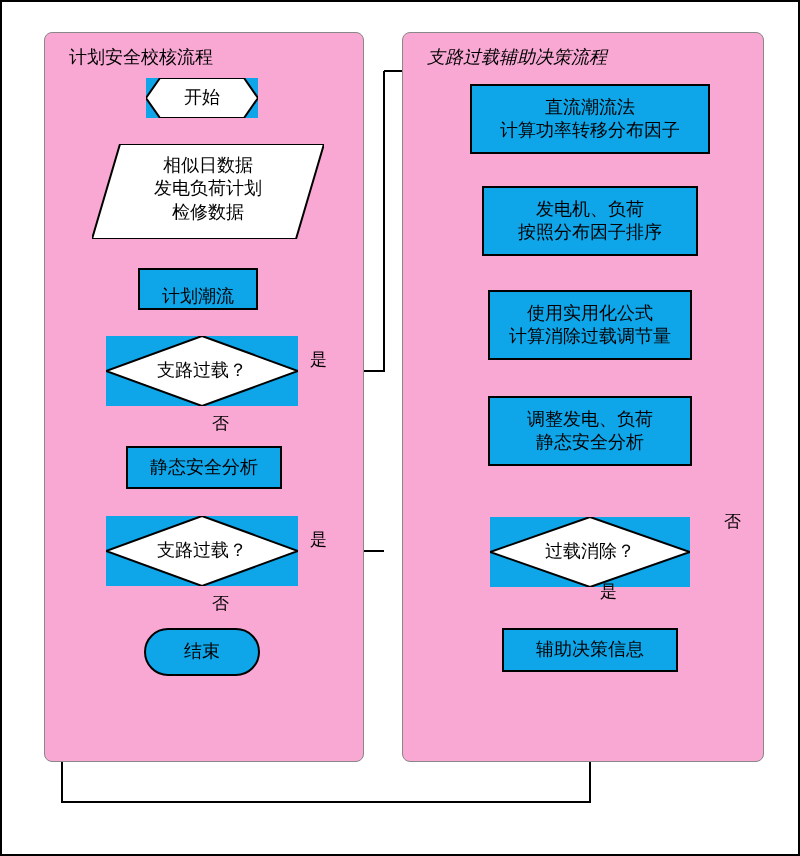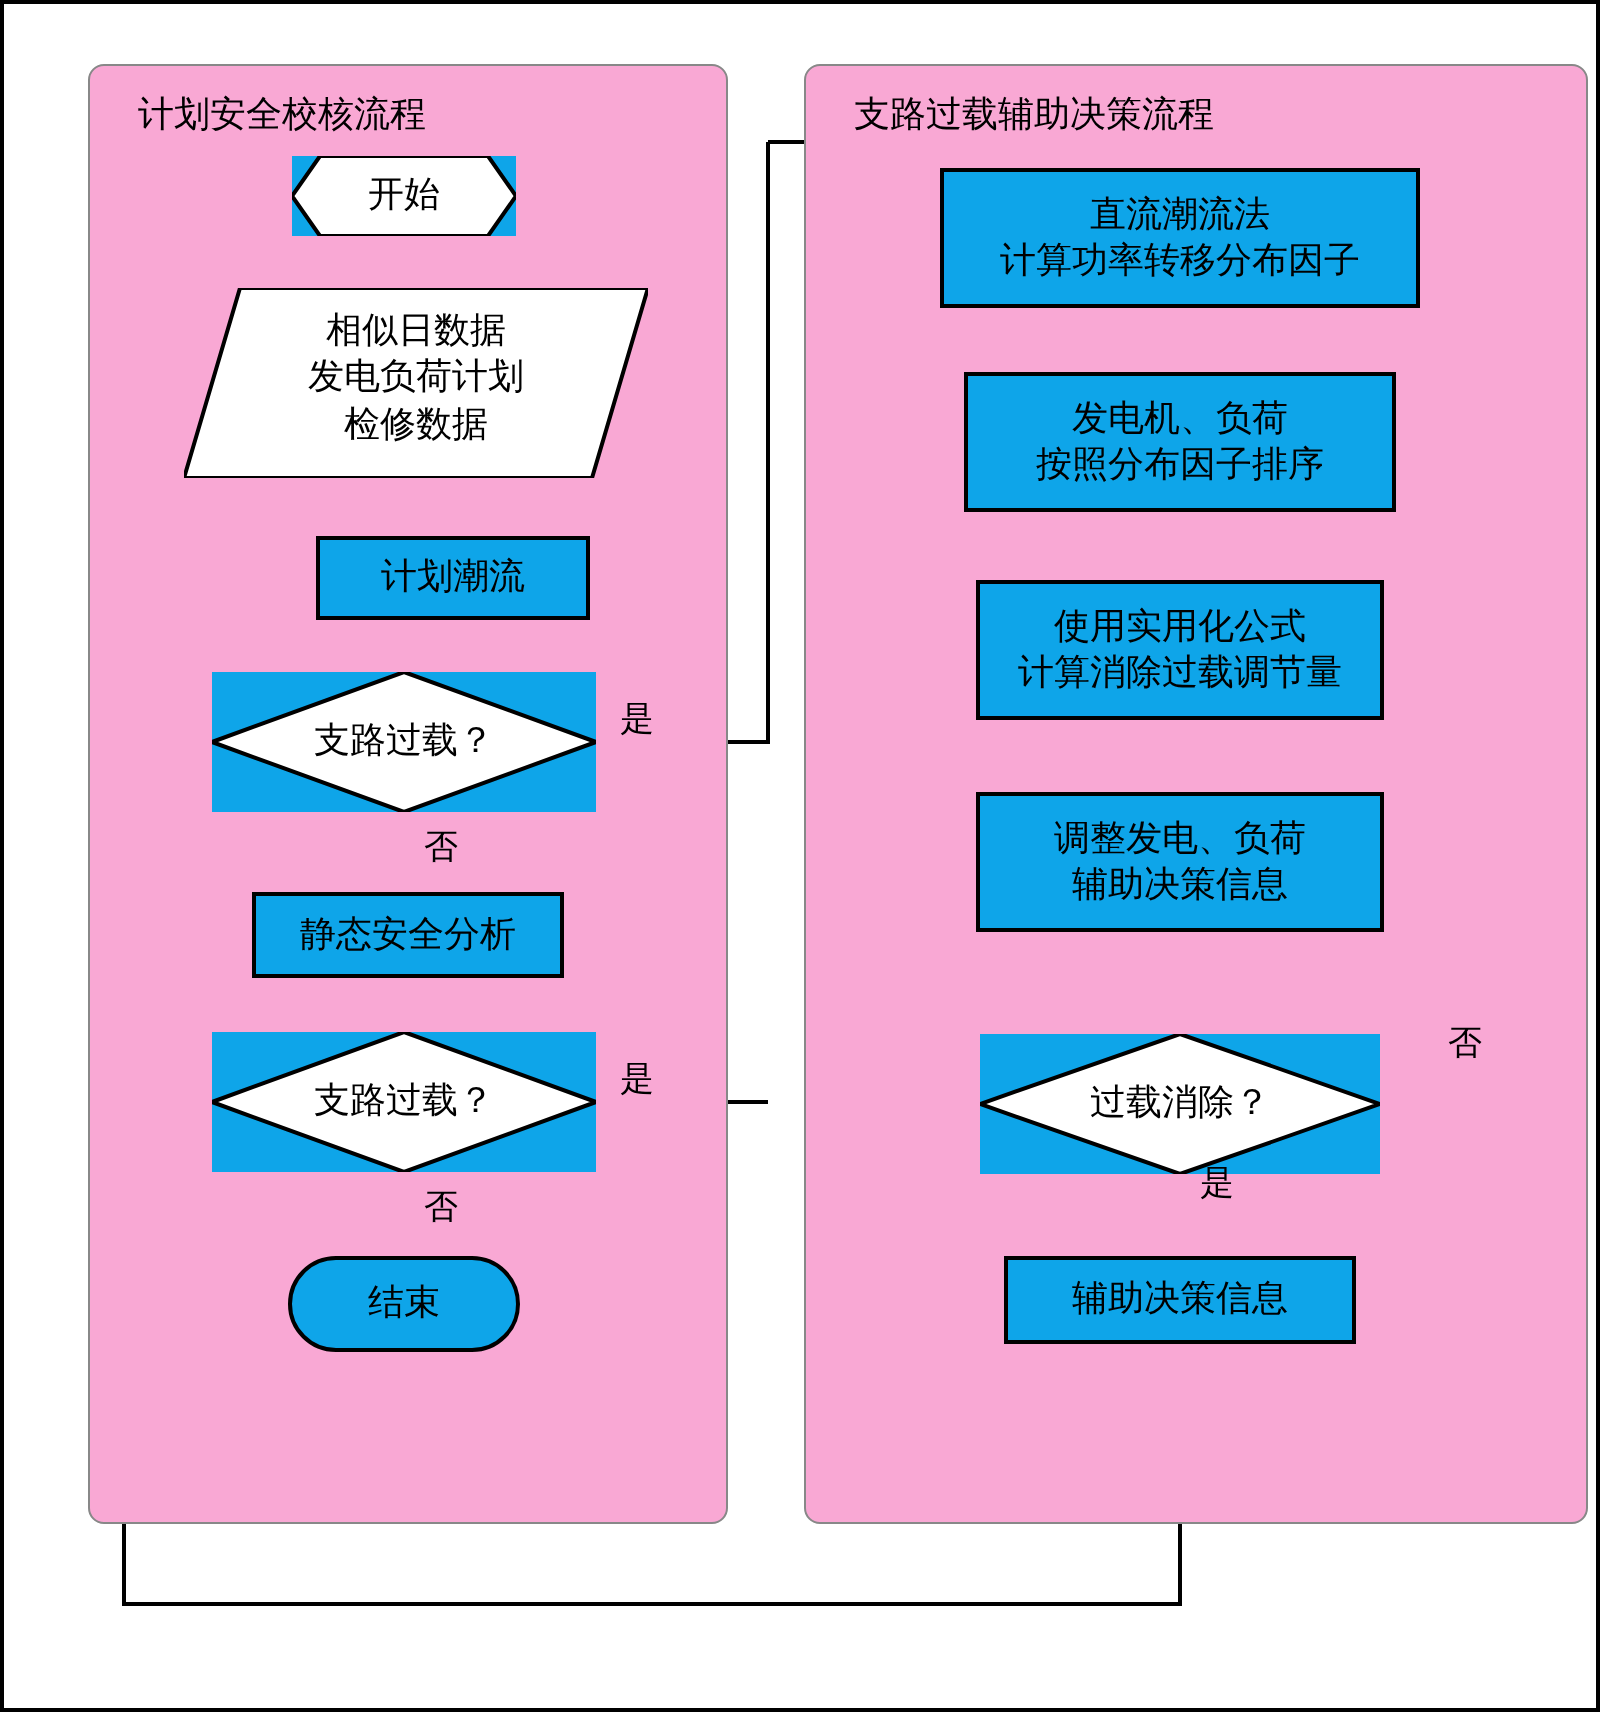--- a/index.html
+++ b/index.html
@@ -24,22 +24,23 @@
   }
   .panel-left {
     left: 42px;
     top: 30px;
     width: 320px;
     height: 730px;
   }
   .panel-right {
     left: 400px;
     top: 30px;
-    width: 392px;
+    width: 362px;
     height: 730px;
+    font-style: italic;
   }
   .panel-title {
     position: absolute;
     top: 12px;
     left: 24px;
     font-size: 18px;
     color: #000;
   }
 
   .node {
@@ -137,21 +138,21 @@
 
   <div class="node para" style="left:90px; top:142px; width:232px; height:95px;">
     <svg width="232" height="95">
       <polygon points="28,0 232,0 204,95 0,95" fill="#fff" stroke="#000" stroke-width="2"></polygon>
     </svg>
     <span style="position:absolute; width:100%; top:10px; white-space:pre-line;">相似日数据
 发电负荷计划
 检修数据</span>
   </div>
 
-  <div class="node rect" style="left:156px; top:266px; width:137px; height:42px;">
+  <div class="node rect" style="left:136px; top:266px; width:120px; height:42px;align-items:flex-end;">
     <span>计划潮流</span>
   </div>
 
   <div class="node dia" style="left:104px; top:334px; width:192px; height:70px;">
     <svg width="192" height="70">
       <polygon points="96,0 192,35 96,70 0,35" fill="#fff" stroke="#000" stroke-width="2"></polygon>
     </svg>
     <span style="position:absolute; width:100%;">支路过载？</span>
   </div>
   <div class="lbl" style="left:308px; top:346px;">是</div>
@@ -188,21 +189,21 @@
 按照分布因子排序</span>
   </div>
 
   <div class="node rect" style="left:486px; top:288px; width:204px; height:70px;">
     <span style="white-space:pre-line;">使用实用化公式
 计算消除过载调节量</span>
   </div>
 
   <div class="node rect" style="left:486px; top:394px; width:204px; height:70px;">
     <span style="white-space:pre-line;">调整发电、负荷
-辅助决策信息</span>
+静态安全分析</span>
   </div>
 
   <div class="node dia" style="left:488px; top:515px; width:200px; height:70px;">
     <svg width="200" height="70">
       <polygon points="100,0 200,35 100,70 0,35" fill="#fff" stroke="#000" stroke-width="2"></polygon>
     </svg>
     <span style="position:absolute; width:100%;">过载消除？</span>
   </div>
   <div class="lbl" style="left:722px; top:508px;">否</div>
   <div class="lbl" style="left:598px; top:578px;">是</div>

